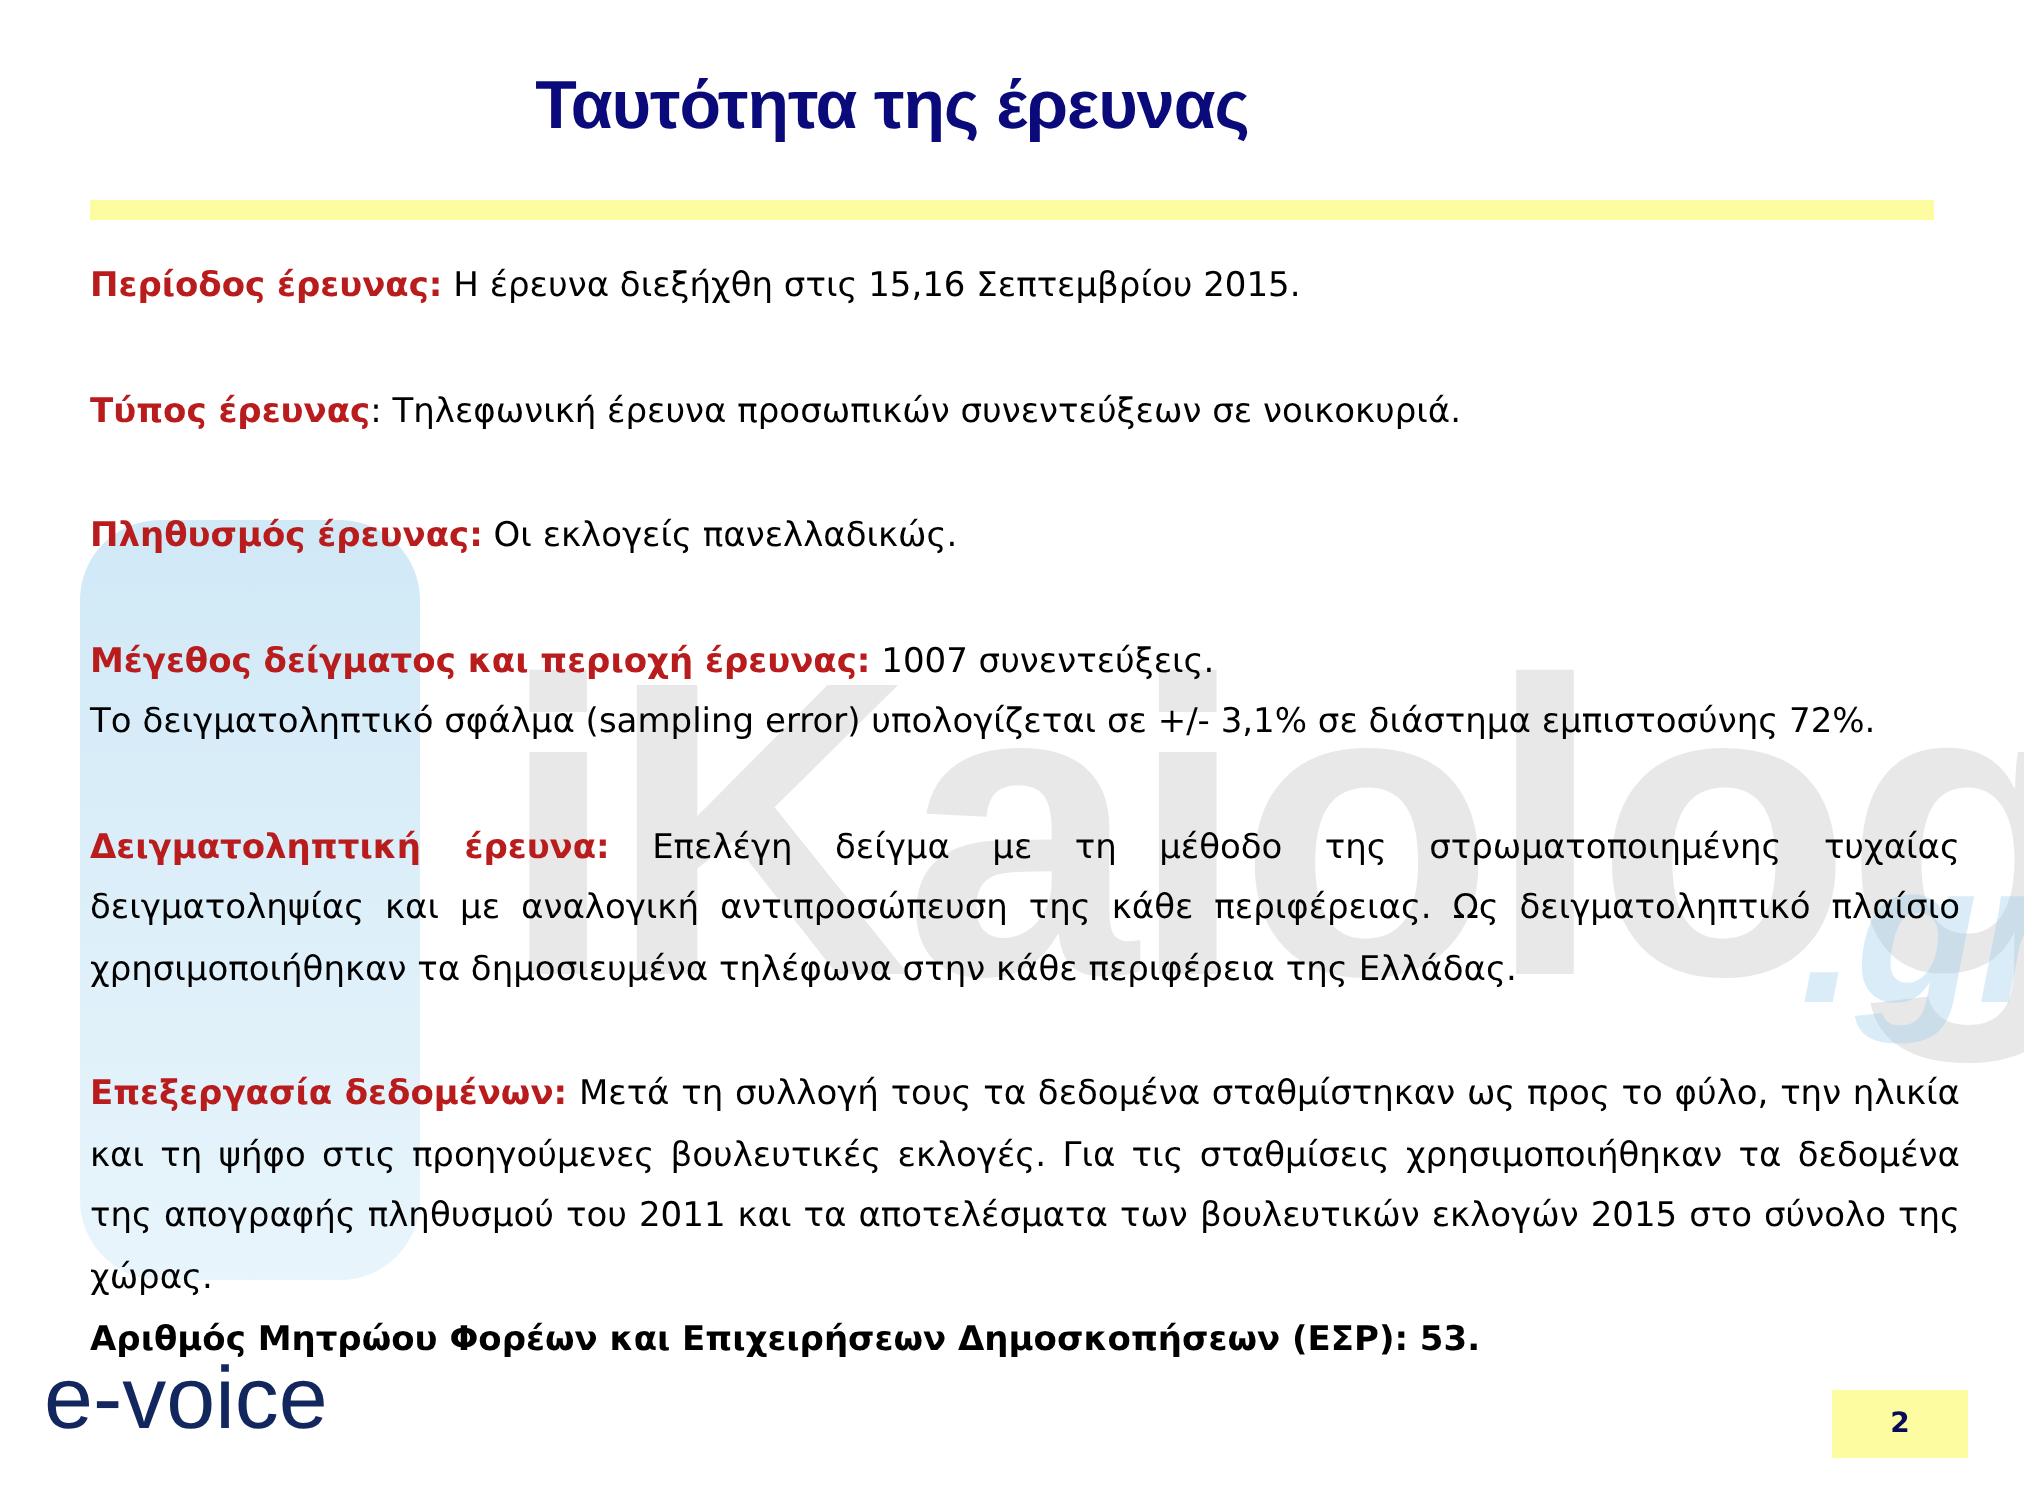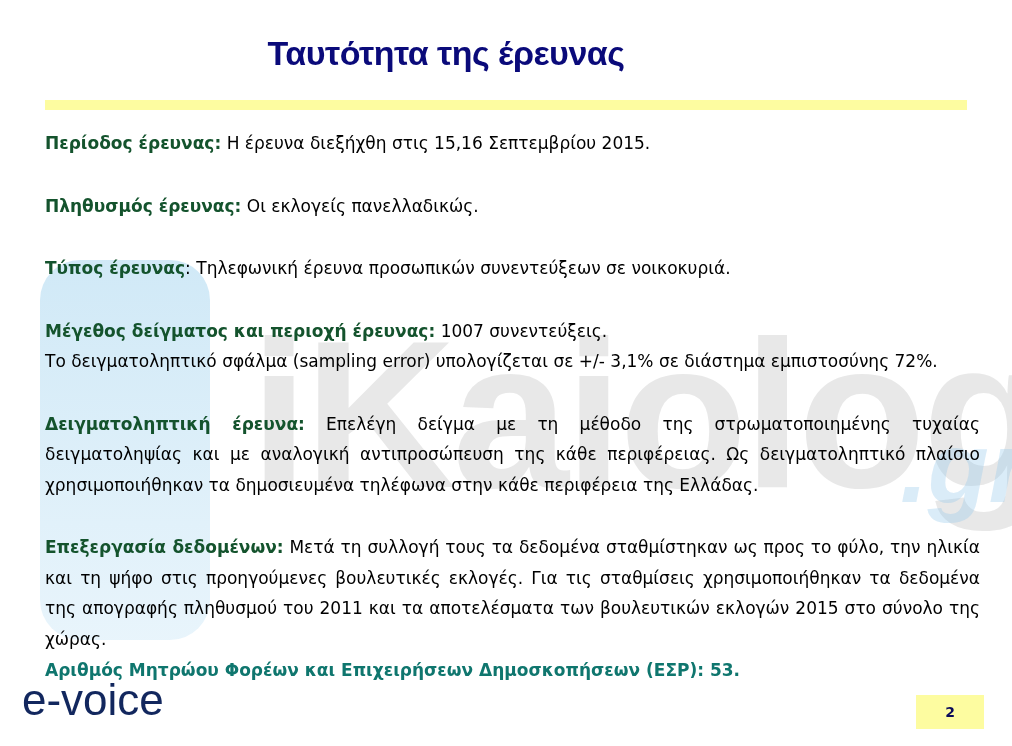--- a/index.html
+++ b/index.html
@@ -84,33 +84,33 @@
       z-index: 1;
       font-size: 17px;
       line-height: 30.5px;
     }
     .para {
       margin: 0 0 32px 0;
       text-align: justify;
     }
     .label {
       font-weight: bold;
-      color: #14532d;
+      color: #b91c1c;
     }
     .strong {
       font-weight: normal;
     }
     .registry {
       position: absolute;
       left: 45px;
       top: 660px;
       z-index: 1;
       font-size: 17px;
       font-weight: bold;
-      color: #0f766e;
+      color: #000000;
     }
     .logo {
       position: absolute;
       left: 22px;
       top: 678px;
       font-family: Liberation Sans, sans-serif;
       font-size: 44px;
       color: #12275e;
       letter-spacing: 0px;
       line-height: 1;
@@ -140,24 +140,24 @@
   <div class="wm-swirl"></div>
   <div class="wm-text">iKaiologitika</div>
   <div class="wm-gr">.gr</div>
 </div>
 
 <div class="content">
   <p class="para">
     <span class="label">Περίοδος έρευνας:</span><span> Η έρευνα διεξήχθη στις </span><span class="strong">15,16 Σεπτεμβρίου 2015</span><span>.</span>
   </p>
   <p class="para">
-    <span class="label">Πληθυσμός έρευνας:</span><span> Οι εκλογείς πανελλαδικώς.</span>
+    <span class="label">Τύπος έρευνας</span><span>: Τηλεφωνική έρευνα προσωπικών συνεντεύξεων σε νοικοκυριά.</span>
   </p>
   <p class="para">
-    <span class="label">Τύπος έρευνας</span><span>: Τηλεφωνική έρευνα προσωπικών συνεντεύξεων σε νοικοκυριά.</span>
+    <span class="label">Πληθυσμός έρευνας:</span><span> Οι εκλογείς πανελλαδικώς.</span>
   </p>
   <p class="para" style="text-align:left;">
     <span class="label">Μέγεθος δείγματος και περιοχή έρευνας:</span> <span class="strong">1007</span><span> συνεντεύξεις.</span><br>
     <span>Το δειγματοληπτικό σφάλμα (sampling error) υπολογίζεται σε +/- 3,1% σε διάστημα εμπιστοσύνης 72%.</span>
   </p>
   <p class="para">
     <span class="label">Δειγματοληπτική έρευνα:</span><span> Επελέγη δείγμα με τη μέθοδο της στρωματοποιημένης τυχαίας δειγματοληψίας και με αναλογική αντιπροσώπευση της κάθε περιφέρειας. Ως δειγματοληπτικό πλαίσιο χρησιμοποιήθηκαν τα δημοσιευμένα τηλέφωνα στην κάθε περιφέρεια της Ελλάδας.</span>
   </p>
   <p class="para">
     <span class="label">Επεξεργασία δεδομένων:</span><span> Μετά τη συλλογή τους τα δεδομένα σταθμίστηκαν ως προς το φύλο, την ηλικία και τη ψήφο στις προηγούμενες βουλευτικές εκλογές. Για τις σταθμίσεις χρησιμοποιήθηκαν τα δεδομένα της απογραφής πληθυσμού του 2011 και τα αποτελέσματα των βουλευτικών εκλογών 2015 στο σύνολο της χώρας.</span>

